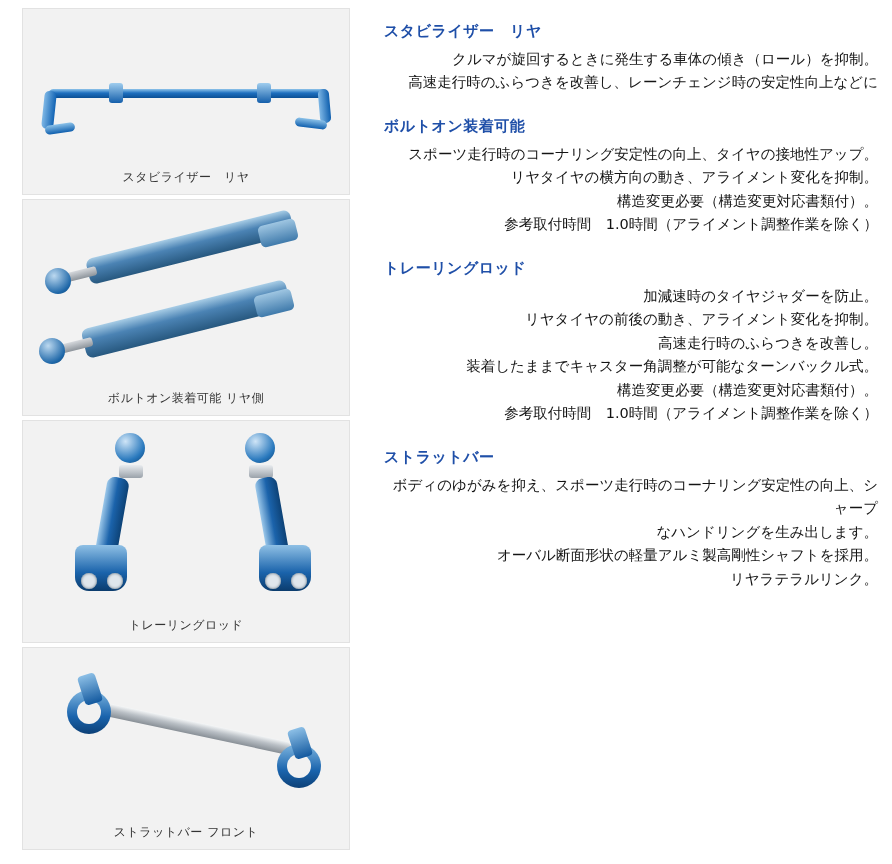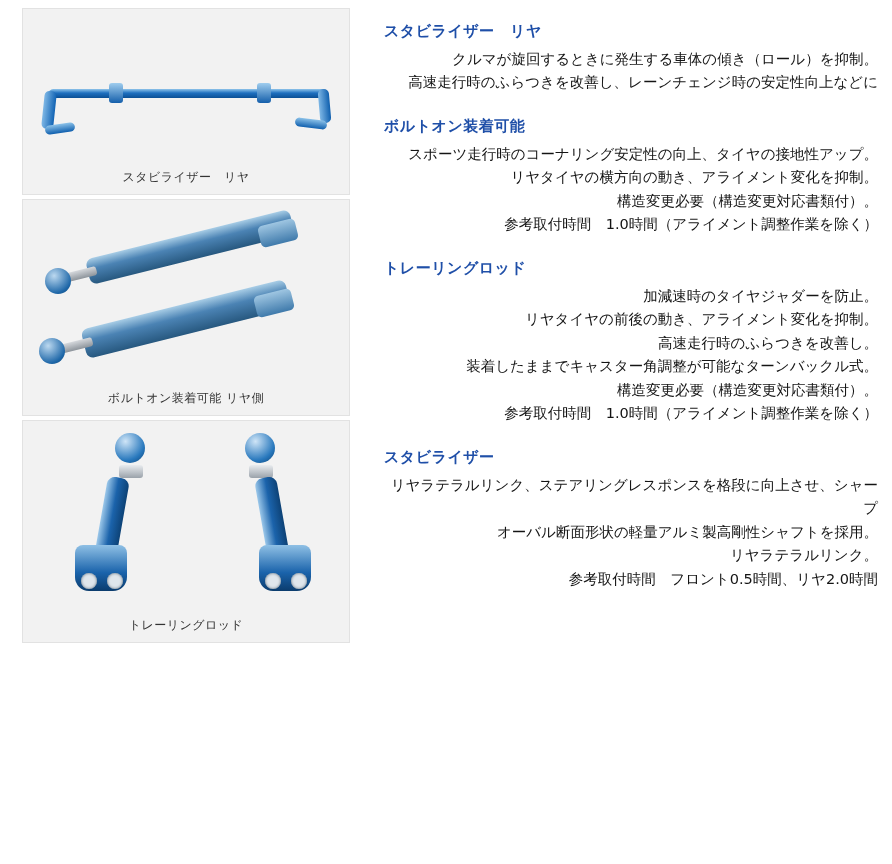--- a/index.html
+++ b/index.html
@@ -278,20 +278,33 @@
         <div class="tr-ball" style="left:222px; top:12px;"></div>
         <div class="tr-collar" style="left:226px; top:44px;"></div>
         <div class="tr-arm" style="left:238px; top:56px; height:82px; transform:rotate(-10deg);"></div>
         <div class="tr-fork" style="left:236px; top:124px;"></div>
         <div class="tr-hole" style="left:242px; top:152px;"></div>
         <div class="tr-hole" style="left:268px; top:152px;"></div>
       </div>
       <div class="photo-caption">トレーリングロッド</div>
     </div>
 
+    <div class="photo-card">
+      <div class="stage stage-4">
+        <div class="sb-shaft"></div>
+        <div class="sb-plate" style="left:44px; top:42px;"></div>
+        <div class="sb-plate-in" style="left:54px; top:52px;"></div>
+        <div class="sb-bracket" style="left:58px; top:26px; transform:rotate(-18deg);"></div>
+
+        <div class="sb-plate" style="left:254px; top:96px;"></div>
+        <div class="sb-plate-in" style="left:264px; top:106px;"></div>
+        <div class="sb-bracket" style="left:268px; top:80px; transform:rotate(-18deg);"></div>
+      </div>
+      <div class="photo-caption">ストラットバー フロント</div>
+    </div>
 
   </div>
 
   <div class="content">
 
     <div class="block">
       <h3 class="block-title">スタビライザー　リヤ</h3>
       <div class="block-line">クルマが旋回するときに発生する車体の傾き（ロール）を抑制。</div>
       <div class="block-line">高速走行時のふらつきを改善し、レーンチェンジ時の安定性向上などに</div>
     </div>
@@ -308,21 +321,21 @@
       <h3 class="block-title">トレーリングロッド</h3>
       <div class="block-line">加減速時のタイヤジャダーを防止。</div>
       <div class="block-line">リヤタイヤの前後の動き、アライメント変化を抑制。</div>
       <div class="block-line">高速走行時のふらつきを改善し。</div>
       <div class="block-line">装着したままでキャスター角調整が可能なターンバックル式。</div>
       <div class="block-line">構造変更必要（構造変更対応書類付）。</div>
       <div class="block-line">参考取付時間　1.0時間（アライメント調整作業を除く）</div>
     </div>
 
     <div class="block">
-      <h3 class="block-title">スタビライザー</h3>
-      <div class="block-line">リヤラテラルリンク、ステアリングレスポンスを格段に向上させ、シャープ</div>
+      <h3 class="block-title">ストラットバー</h3>
+      <div class="block-line">ボディのゆがみを抑え、スポーツ走行時のコーナリング安定性の向上、シャープ</div>
+      <div class="block-line">なハンドリングを生み出します。</div>
       <div class="block-line">オーバル断面形状の軽量アルミ製高剛性シャフトを採用。</div>
       <div class="block-line">リヤラテラルリンク。</div>
-      <div class="block-line">参考取付時間　フロント0.5時間、リヤ2.0時間</div>
     </div>
 
   </div>
 </div>
 
 </body></html>

